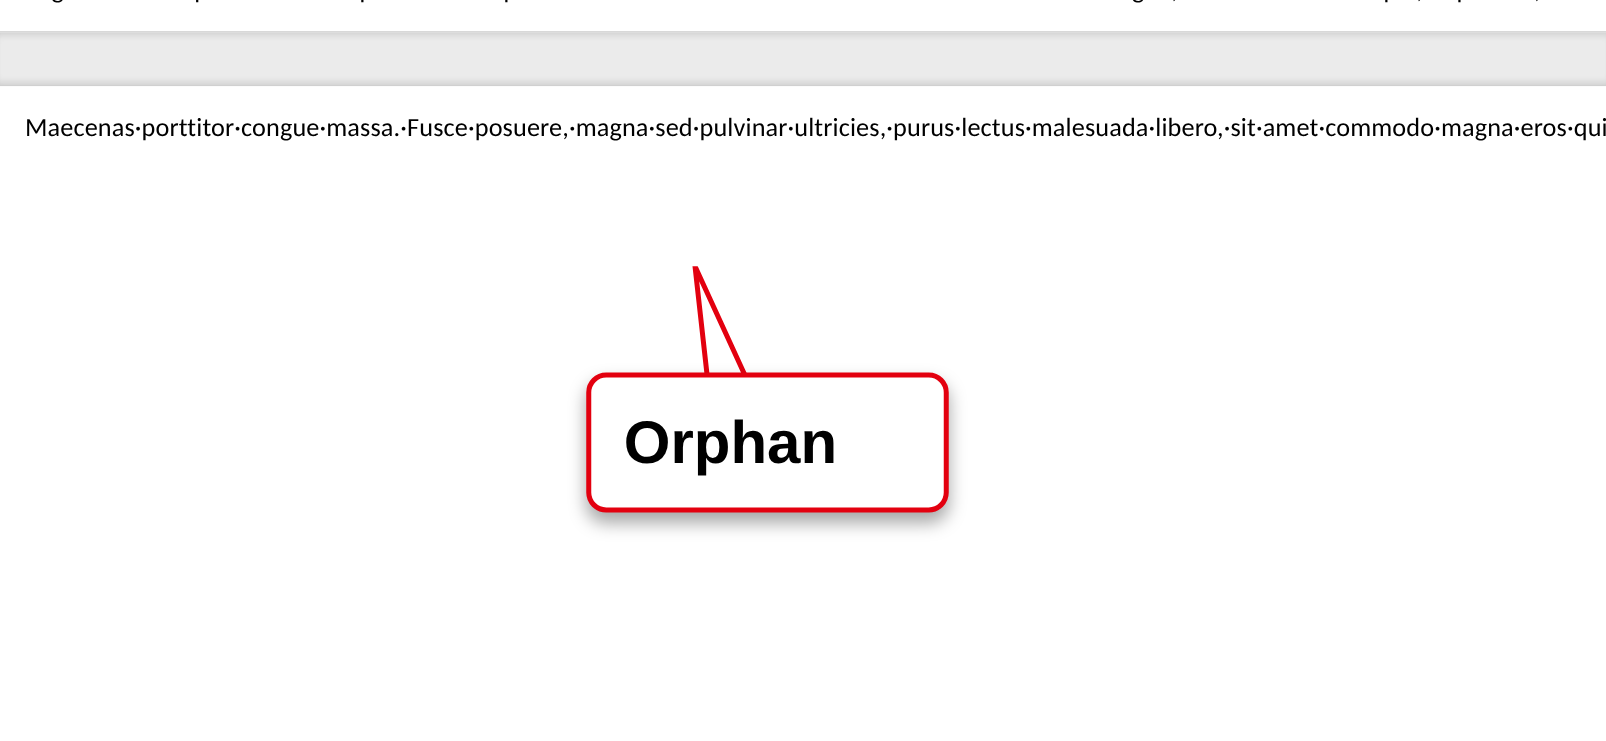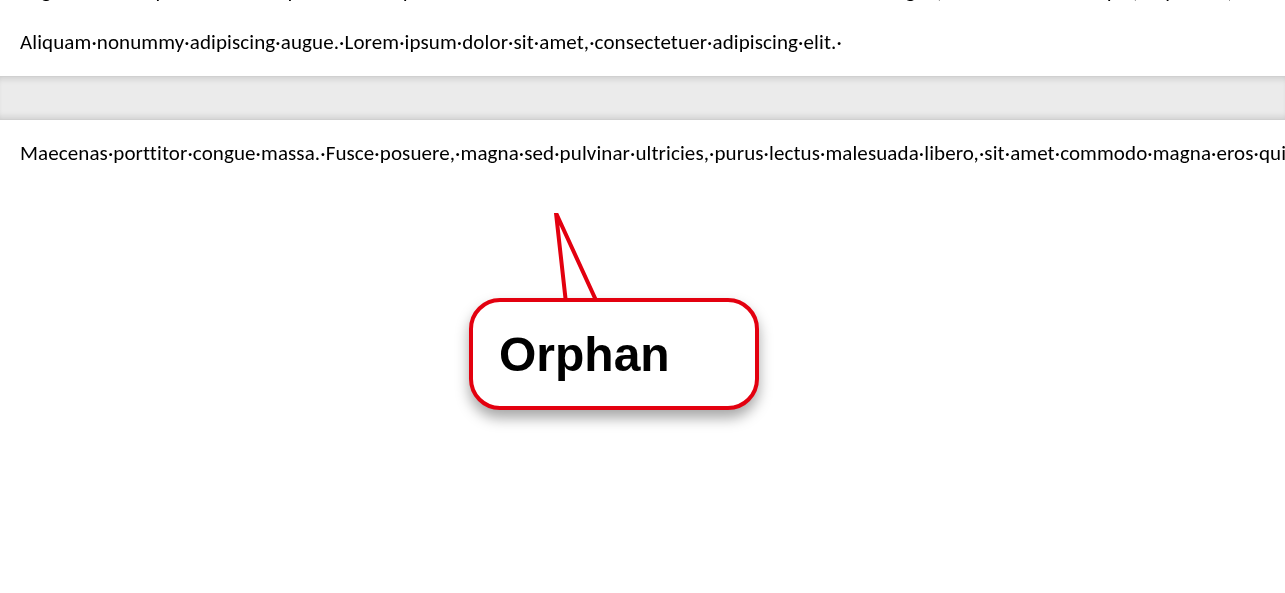--- a/index.html
+++ b/index.html
@@ -40,21 +40,21 @@
     .cut-top .para:first-child {
       margin-top: -24px;
     }
     .callout {
       position: absolute;
       left: 469px;
       top: 298px;
       width: 290px;
       height: 112px;
       border: 4px solid #e3000f;
-      border-radius: 31px;
+      border-radius: 16px;
       background: #fff;
       box-shadow: 0 8px 14px rgba(0,0,0,0.35);
       display: flex;
       align-items: center;
       justify-content: flex-start;
       padding-left: 26px;
       font-family: Arial, Helvetica, sans-serif;
       font-size: 48px;
       font-weight: 700;
       color: #000;
@@ -66,21 +66,20 @@
       width: 70px;
       height: 96px;
       pointer-events: none;
     }
   </style>
 </head>
 <body>
 
 <div class="page page-top cut-top">
   <p class="para">augue.·Nam·vulputate.·Duis·a·quam·non·neque·lobortis·malesuada.·Praesent·euismod.·Donec·nulla·augue,·venenatis·scelerisque,·dapibus·a,·consequat·at,·leo.·Pellentesque·libero·lectus,·tristique·ac,·consectetuer·sit·amet,·imperdiet·ut,·justo.·Sed·aliquam·odio·vitae·tortor.·Proin·hendrerit·tempus·arcu.·In·hac·habitasse·platea·dictumst.·Suspendisse·potenti.·Vivamus·vitae·massa·adipiscing·est·lacinia·sodales.·Donec·metus·massa,·mollis·vel,·tempus·placerat,·vestibulum·condimentum,·ligula.·Nunc·lacus·metus.·¶</p>
-  <p class="para">Aliquam·nonummy·adipiscing·augue.·Lorem·ipsum·dolor·sit·amet,·consectetuer·adipiscing·elit.·</p>
 </div>
 
 <div class="page-gap"></div>
 
 <div class="page page-bottom">
   <p class="para">Maecenas·porttitor·congue·massa.·Fusce·posuere,·magna·sed·pulvinar·ultricies,·purus·lectus·malesuada·libero,·sit·amet·commodo·magna·eros·quis·urna.·Nunc·viverra·imperdiet·enim.·Fusce·est.·Vivamus·a·tellus.·Pellentesque·habitant·morbi·tristique·senectus·et·netus·et·malesuada·fames·ac·turpis·egestas.·Proin·pharetra·nonummy·pede.·Mauris·et·orci.·Aenean·nec·lorem.·In·porttitor.·Donec·laoreet·nonummy·</p>
 </div>
 
 <svg class="tail" viewBox="0 0 70 96">
   <path d="M 8 0 L 52 96 L 18 90 Z" fill="#ffffff" stroke="#e3000f" stroke-width="4" stroke-linejoin="round"></path>

